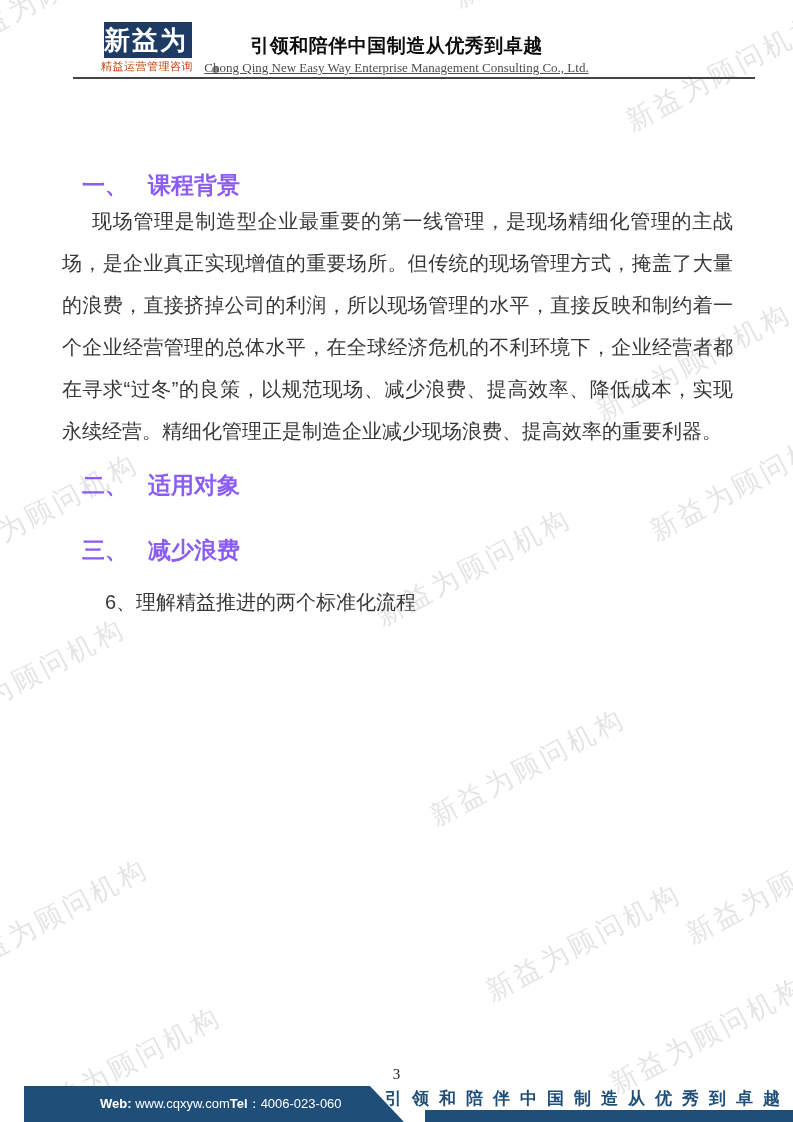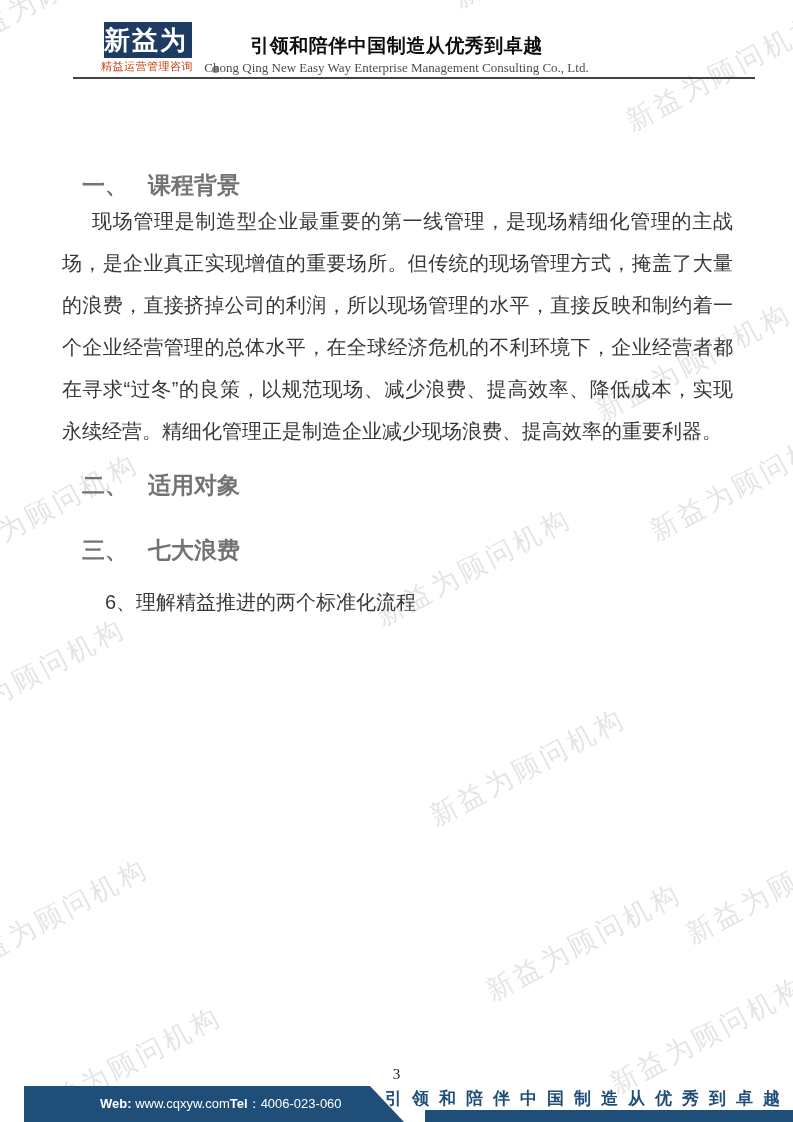--- a/index.html
+++ b/index.html
@@ -53,32 +53,32 @@
     width: 7px; height: 7px; border-radius: 50%;
     background: #8a8a8a;
   }
   .header-text { position: absolute; left: 70px; right: 70px; top: 34px; text-align: center; }
   .company-cn {
     font-size: 19px; font-weight: 700; color: #0d0d0d;
     line-height: 24px; letter-spacing: 0.5px;
   }
   .company-en {
     font-family: "Liberation Serif", "DejaVu Serif", serif;
-    font-size: 13px; color: #4d4d4d; line-height: 16px; margin-top: 2px;
+    font-size: 13px; color: #4d4d4d; line-height: 16px; margin-top: 2px; text-decoration: underline;
   }
   .header-rule {
     position: absolute; left: 73px; top: 77px;
     width: 682px; height: 2px; background: #434343;
   }
 
   
   .content { position: relative; z-index: 1; margin: 0 60px 0 62px; }
   .sec-heading {
     margin: 0; padding-left: 20px;
-    color: #737373; font-weight: 700; font-size: 23px; line-height: 30px;
+    color: #8b5cf6; font-weight: 700; font-size: 23px; line-height: 30px;
     white-space: nowrap;
   }
   .sec-heading.h1 { margin-top: 91px; }
   .sec-heading.h2 { margin-top: 18px; }
   .sec-heading.h3 { margin-top: 35px; }
   .sec-num { display: inline-block; width: 66px; }
   .para {
     margin: 0;
     font-size: 20px;
     line-height: 42px;
@@ -160,21 +160,21 @@
     <div class="sec-heading h1">
       <span class="sec-num">一、</span><span>课程背景</span>
     </div>
     <p class="para indent-lg">现场管理是制造型企业最重要的第一线管理，是现场精细化管理的主战场，是企业真正实现增值的重要场所。但传统的现场管理方式，掩盖了大量的浪费，直接挤掉公司的利润，所以现场管理的水平，直接反映和制约着一个企业经营管理的总体水平，在全球经济危机的不利环境下，企业经营者都在寻求“过冬”的良策，以规范现场、减少浪费、提高效率、降低成本，实现永续经营。精细化管理正是制造企业减少现场浪费、提高效率的重要利器。</p>
 
     <div class="sec-heading h2">
       <span class="sec-num">二、</span><span>适用对象</span>
     </div>
 
     <div class="sec-heading h3">
-      <span class="sec-num">三、</span><span>七大浪费</span>
+      <span class="sec-num">三、</span><span>减少浪费</span>
     </div>
     <p class="para list-item first">6、理解精益推进的两个标准化流程</p>
 
   </div>
 
   <div class="page-number">3</div>
 
   <div class="footer-left">
     <b>Web:</b><span> www.cqxyw.com</span><b>Tel</b><span>：4006-023-060</span>
   </div>

